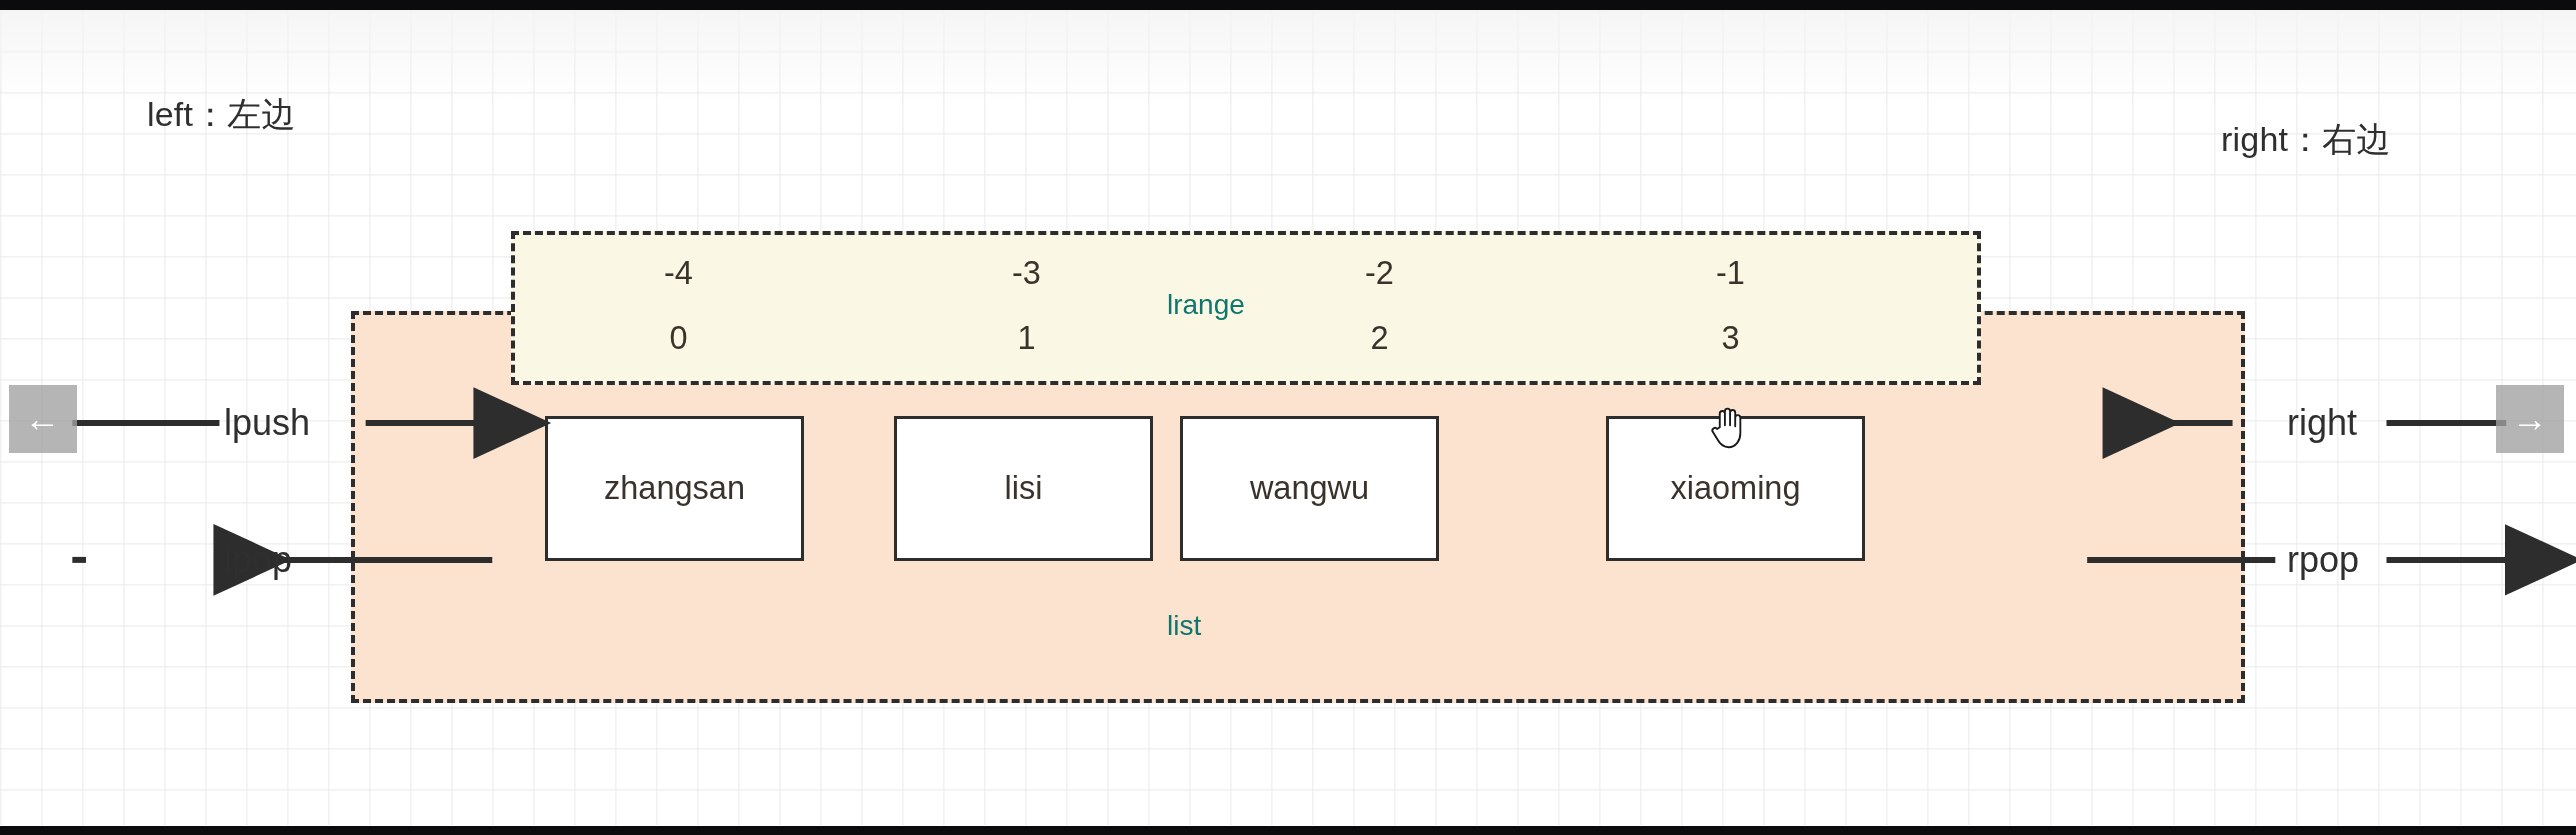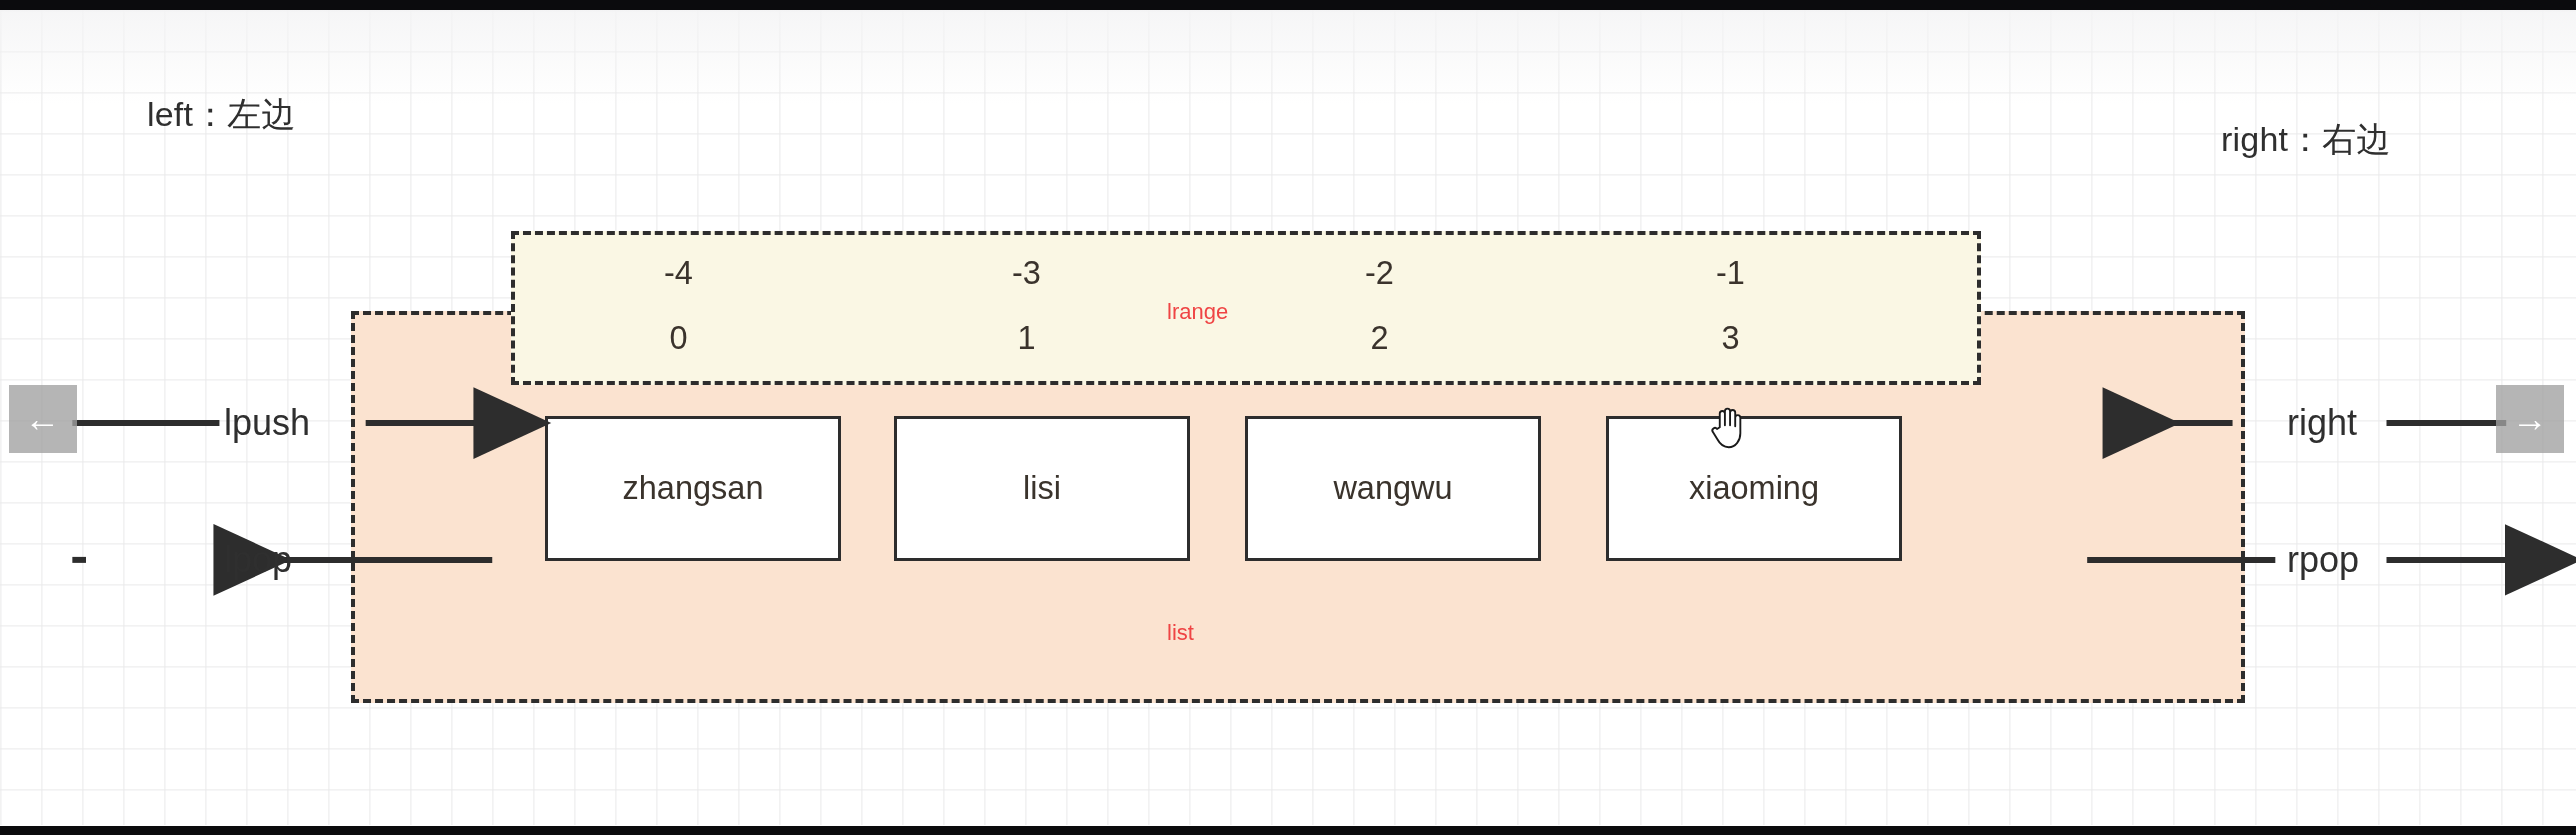--- a/index.html
+++ b/index.html
@@ -57,25 +57,24 @@
   }
   #lrange-box{
     left:511px;top:231px;width:1470px;height:154px;
     background:#faf7e4;
     border:4.3px dashed #2d2d2d;
     z-index:12;
   }
 
   .box-caption{
     position:absolute;
-    font-size:22px;
-    color:#ef4444;
+    font-size:28px;
+    color:#0f766e;
     white-space:nowrap;
     line-height:1;
-    margin-top:10px;
   }
   #list-caption{left:1167px;top:612px;z-index:14;}
   #lrange-caption{left:1167px;top:291px;z-index:16;}
 
   
   .idx-col{position:absolute;z-index:16;text-align:center;width:103px;}
   .idx-col .neg,.idx-col .pos{
     font-size:32.5px;color:#3a332c;line-height:1;display:block;
   }
   .idx-col .neg{margin-bottom:32px;}
@@ -85,28 +84,28 @@
   #idx-3{left:1679px;top:257px;}
 
   
   .item-box{
     position:absolute;
     box-sizing:border-box;
     background:#ffffff;
     border:3.4px solid #2d2d2d;
     z-index:20;
     display:flex;align-items:center;justify-content:center;
-    top:416px;width:296px;height:145px;
+    top:416px;width:259px;height:145px;
   }
   .item-box .item-label{
     font-size:32.5px;color:#3a332c;line-height:1;white-space:nowrap;
   }
   #item-0{left:545px;}
   #item-1{left:894px;}
-  #item-2{left:1245px;}
+  #item-2{left:1180px;}
   #item-3{left:1606px;}
 
   
   #wires{position:absolute;left:0;top:10.3px;width:2576px;height:815px;z-index:25;}
 
   
   .op-label{
     position:absolute;z-index:30;
     font-size:36px;color:#2f2f2f;line-height:1;white-space:nowrap;
     background:transparent;

